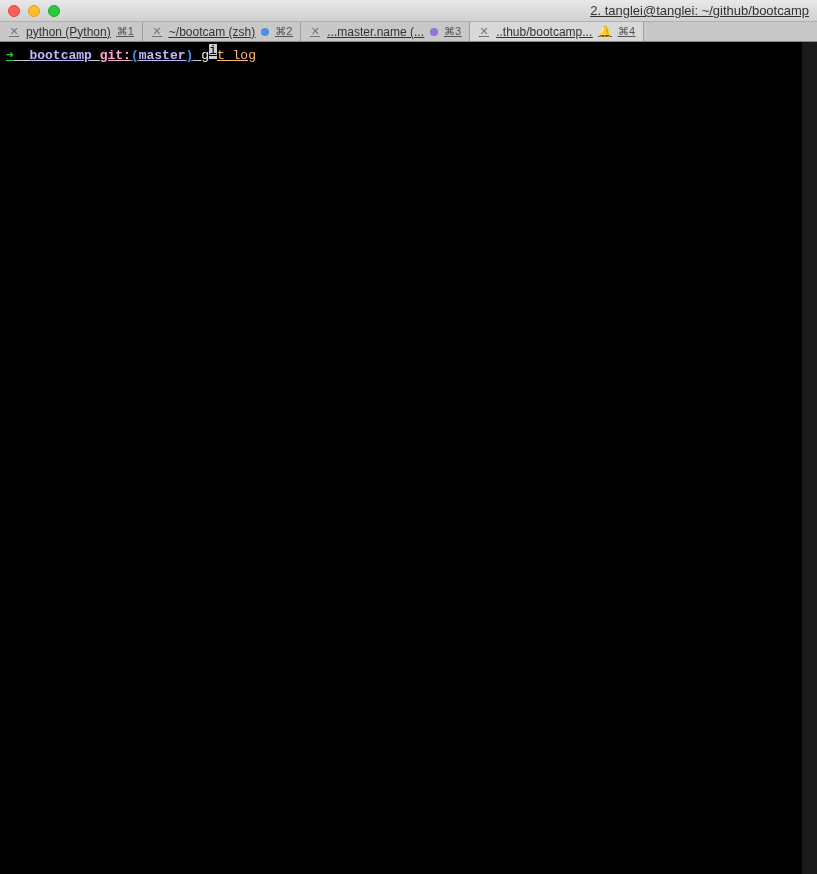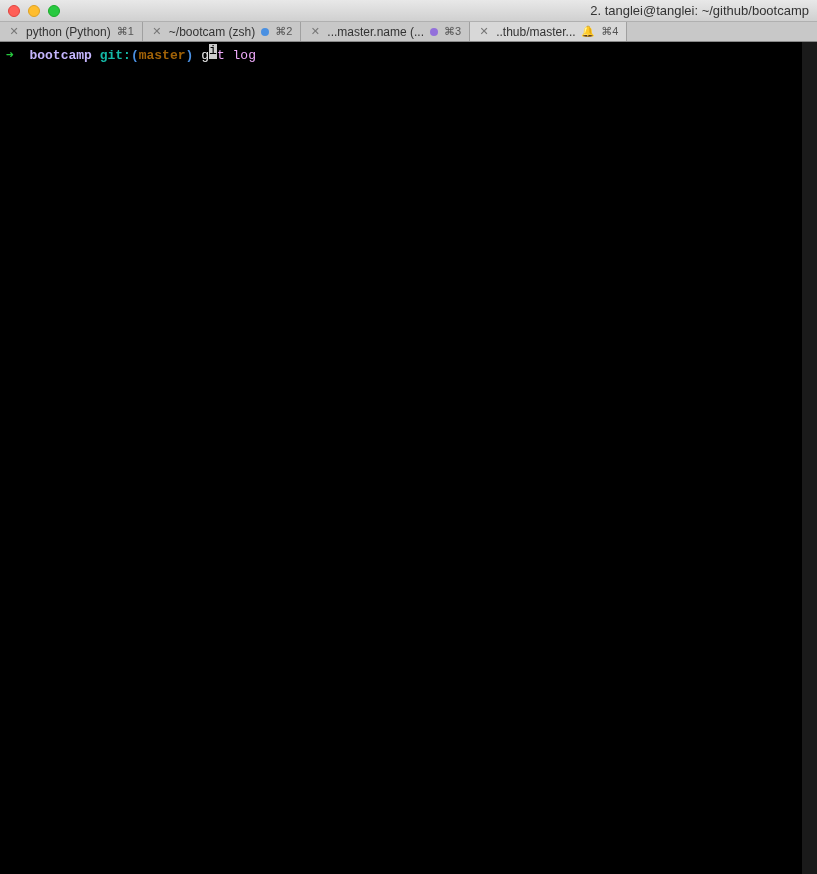--- a/index.html
+++ b/index.html
@@ -1,15 +1,15 @@
 <!DOCTYPE html>
 <html><head>
   <meta charset="utf-8">
   <style>
-    * { margin: 0; padding: 0; box-sizing: border-box; }
+    * { margin: 0; padding: 0; box-sizing: border-box; text-decoration: underline; }
     body {
       width: 817px;
       height: 874px;
       font-family: Menlo, Monaco, "Courier New", monospace;
       font-size: 13px;
       background: #000;
       overflow: hidden;
     }
     .titlebar {
       height: 22px;
@@ -96,39 +96,39 @@
       position: relative;
     }
     .prompt-line {
       display: flex;
       align-items: baseline;
       gap: 0;
       white-space: pre;
     }
     .arrow { color: #27c93f; font-weight: bold; }
     .dir { color: #c4b5fd; font-weight: bold; }
-    .git-label { color: #14b8a6; font-weight: bold; }
-    .branch { color: #a16207; font-weight: bold; }
+    .git-label { color: #f9a8d4; font-weight: bold; }
+    .branch { color: #c4b5fd; font-weight: bold; }
     .paren { color: #4a90e2; font-weight: bold; }
     .cmd-typed { color: #eee; }
     .cursor {
       display: inline-block;
       width: 8px;
       height: 15px;
       background: #ccc;
       vertical-align: text-bottom;
       position: relative;
     }
     .cursor-char {
       color: #000;
       position: absolute;
       left: 0;
       top: -2px;
     }
-    .cmd-suggest { color: #f0abfc; }
+    .cmd-suggest { color: #fdba74; }
     .scrollbar {
       position: absolute;
       right: 0;
       top: 42px;
       width: 15px;
       height: calc(874px - 42px);
       background: #1a1a1a;
     }
     .scroll-track {
       width: 100%;
@@ -160,21 +160,21 @@
     <span class="tab-shortcut">⌘2</span>
   </div>
   <div class="tab inactive">
     <span class="tab-close">✕</span>
     <span class="tab-label">...master.name (...</span>
     <span class="tab-dot dot-purple"></span>
     <span class="tab-shortcut">⌘3</span>
   </div>
   <div class="tab">
     <span class="tab-close">✕</span>
-    <span class="tab-label">..thub/master...</span>
+    <span class="tab-label">..thub/bootcamp...</span>
     <span class="tab-bell">🔔</span>
     <span class="tab-shortcut">⌘4</span>
   </div>
 </div>
 
 <div class="terminal">
   <div class="prompt-line">
     <span class="arrow">➜</span><span> </span><span>&nbsp;</span><span class="dir">bootcamp</span><span> </span><span class="git-label">git:</span><span class="paren">(</span><span class="branch">master</span><span class="paren">)</span><span> </span><span class="cmd-typed">g</span><span class="cursor"><span class="cursor-char">i</span></span><span class="cmd-suggest">t log</span>
   </div>
 </div>

